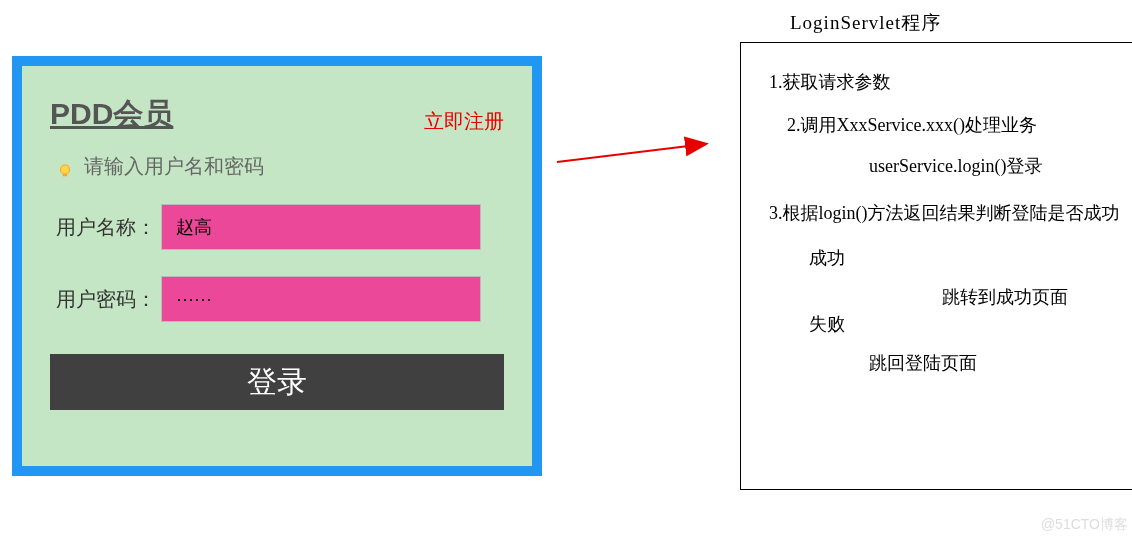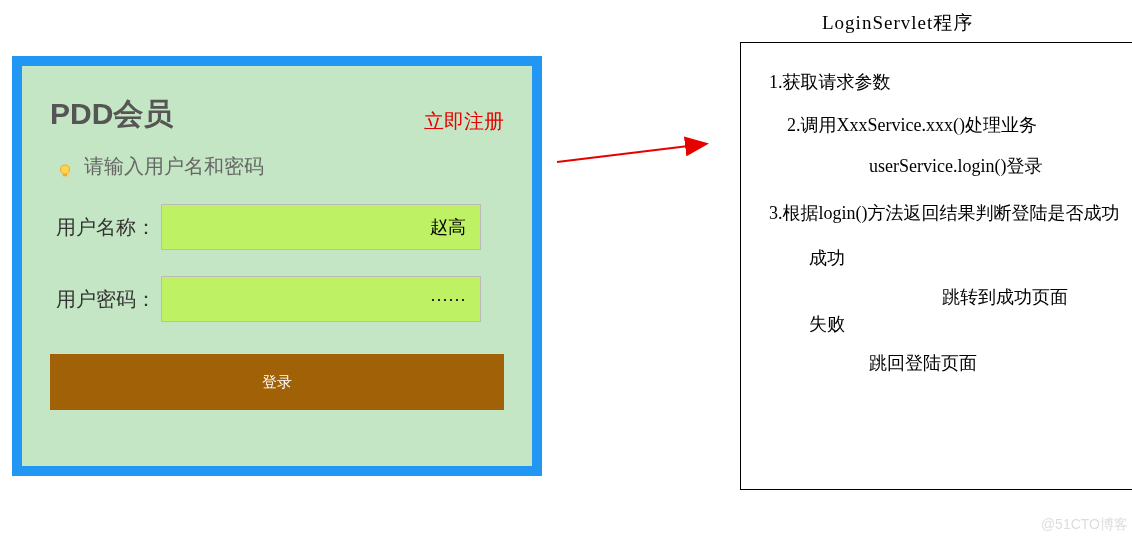--- a/index.html
+++ b/index.html
@@ -23,20 +23,21 @@
     .panel-header {
       display: flex;
       justify-content: space-between;
       align-items: flex-end;
       margin-bottom: 18px;
     }
     .panel-title {
       font-size: 30px;
       font-weight: bold;
       color: #555;
+      text-decoration: underline;
     }
     .register-link {
       color: #e60000;
       font-size: 20px;
       cursor: pointer;
     }
     .hint-row {
       display: flex;
       align-items: flex-end;
       gap: 10px;
@@ -64,46 +65,45 @@
       width: 110px;
       font-size: 20px;
       color: #333;
       text-align: left;
       padding-left: 6px;
     }
     .text-input {
       flex: 1;
       height: 46px;
       border: 1px solid #bbb;
-      background: #bef264;
+      background: #ec4899;
       font-size: 18px;
       padding: 0 14px;
       max-width: 320px;
-      text-align: right;
     }
     .login-btn {
       width: 100%;
       height: 56px;
-      background: #a16207;
+      background: #404040;
       color: #fff;
       border: none;
-      font-size: 15px;
+      font-size: 30px;
       cursor: pointer;
       margin-top: 6px;
     }
     .arrow {
       position: absolute;
       left: 555px;
       top: 130px;
       width: 160px;
       height: 40px;
     }
     .servlet-title {
       position: absolute;
-      left: 822px;
+      left: 790px;
       top: 10px;
       font-size: 19px;
       font-family: "SimSun", serif;
       letter-spacing: 1px;
     }
     .servlet-box {
       position: absolute;
       left: 740px;
       top: 42px;
       width: 420px;

